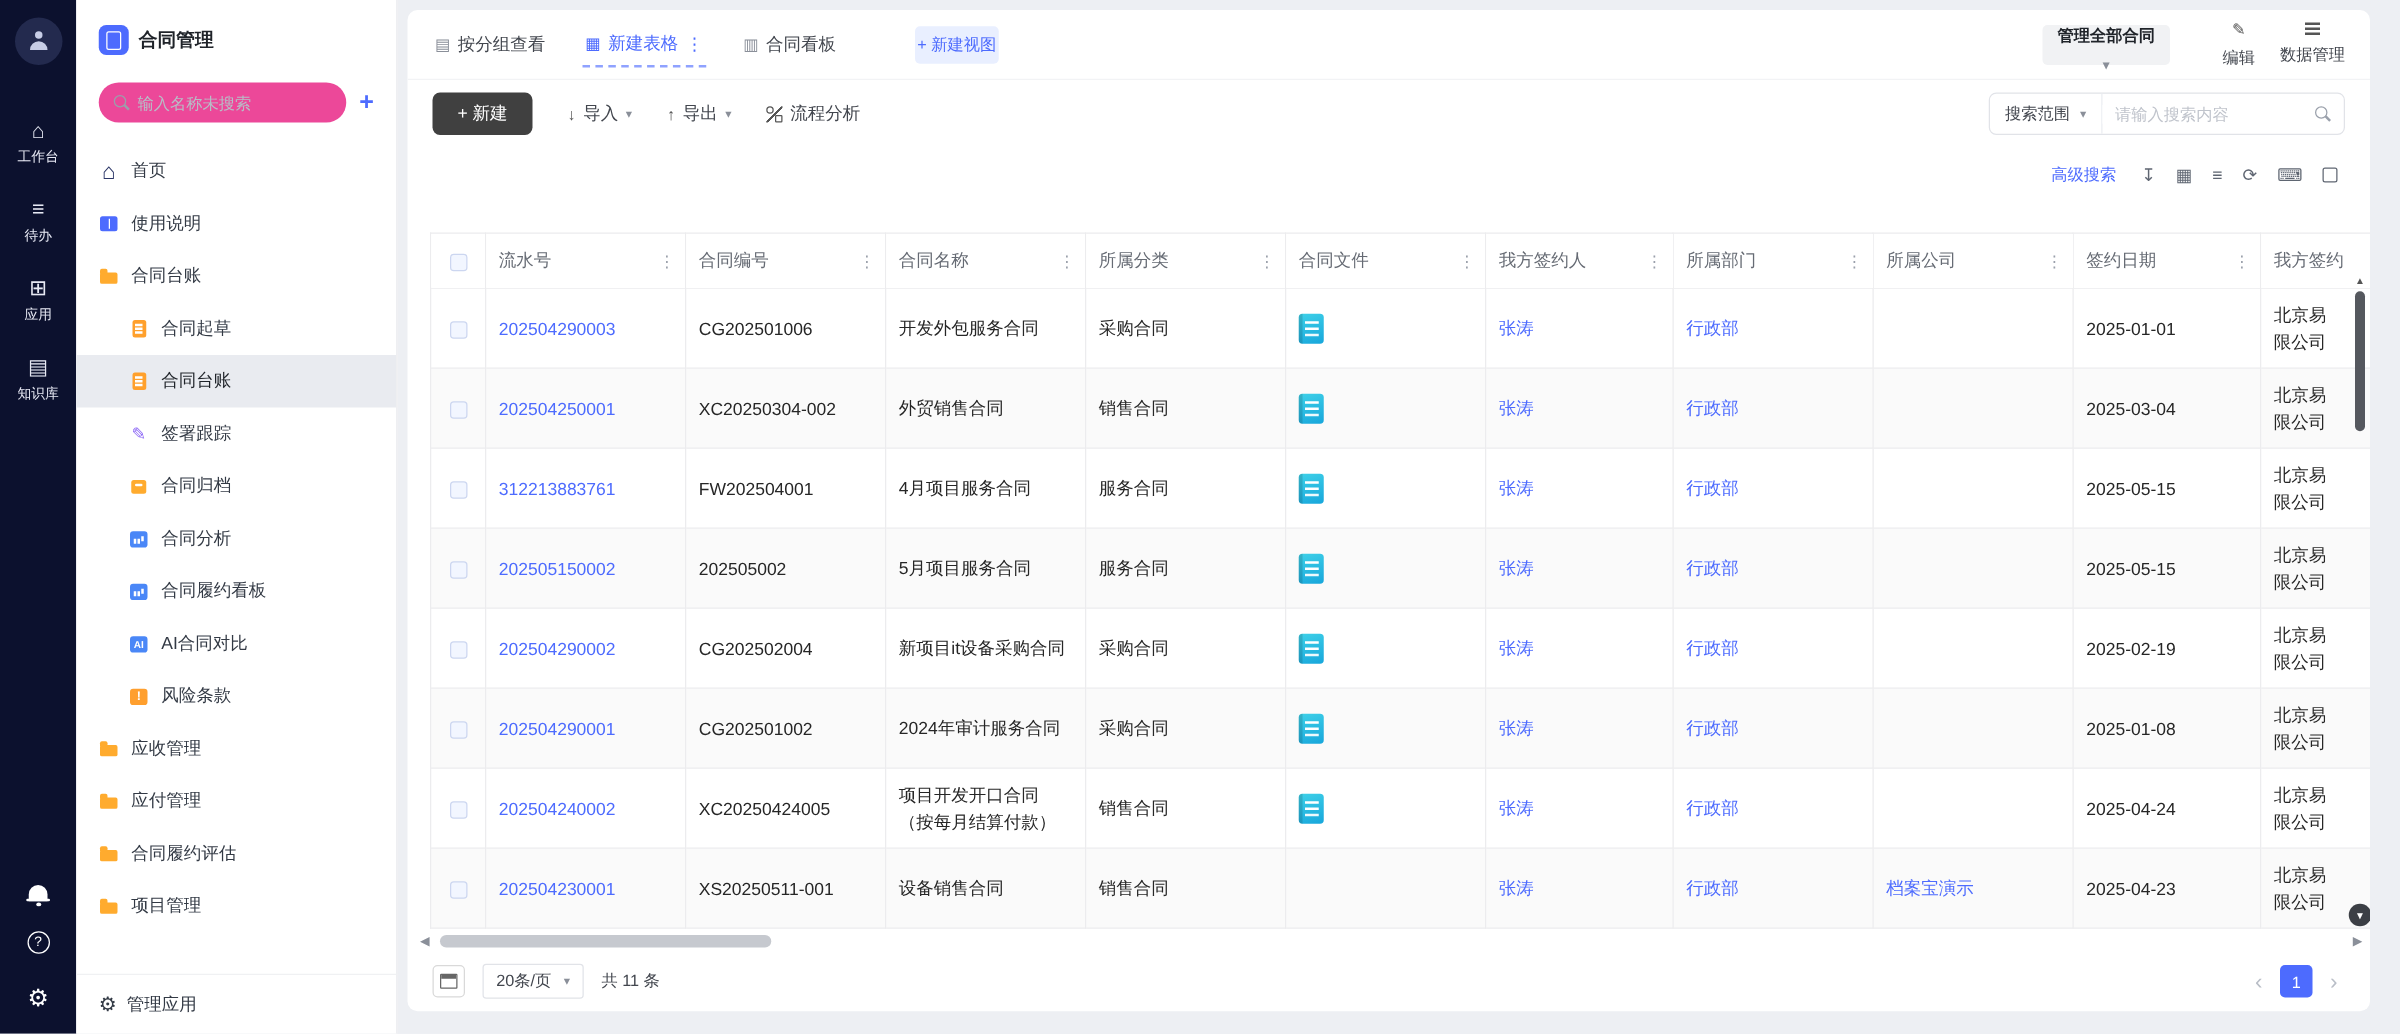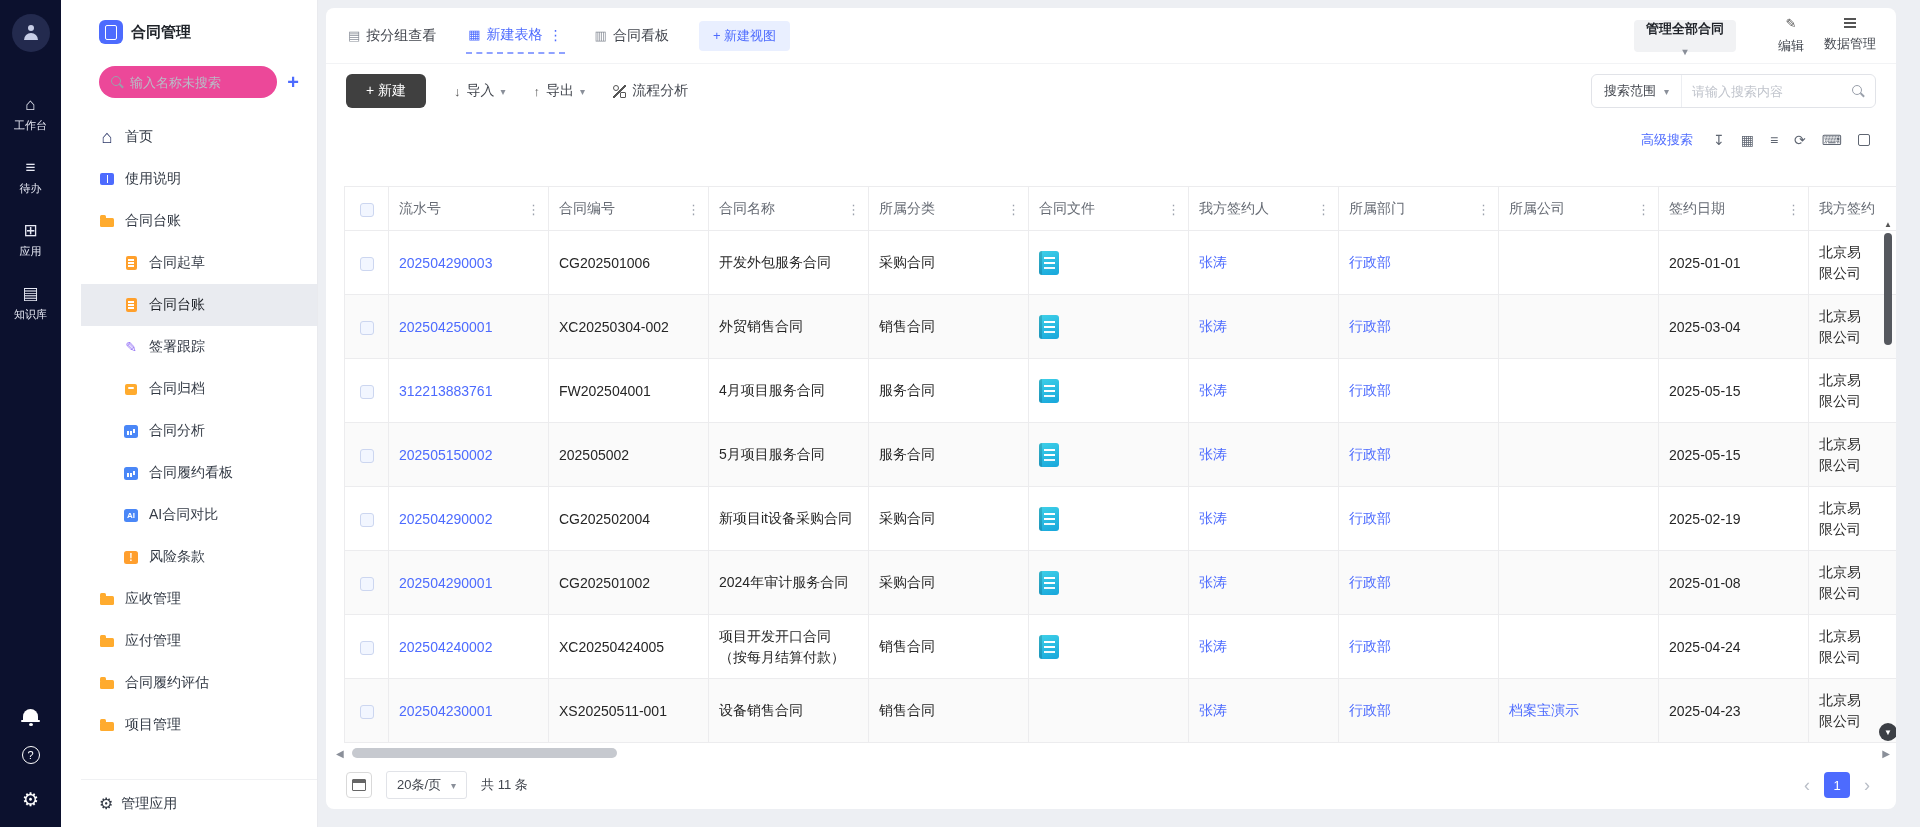--- a/index.html
+++ b/index.html
@@ -24,21 +24,21 @@
   .rail-bottom { margin-top:auto; margin-bottom:16px; display:flex; flex-direction:column; gap:24px; align-items:center; }
   .bell { width:15px; height:13px; background:#fff; border-radius:8px 8px 0 0; position:relative; cursor:pointer; }
   .bell::before { content:''; position:absolute; left:-2px; bottom:0; width:19px; height:2px; background:#fff; border-radius:1px; }
   .bell::after { content:''; position:absolute; left:5.5px; bottom:-4px; width:4px; height:3px; border-radius:50%; background:#fff; }
   .help { width:18px; height:18px; border:1.5px solid #fff; border-radius:50%; color:#fff; font-size:11px; display:flex; align-items:center; justify-content:center; cursor:pointer; }
   .help::before { content:'?'; }
   .gear-w { color:#fff; font-size:19px; cursor:pointer; }
   .gear-w::before { content:'⚙'; }
 
   
-  .sidebar { width:257px; background:#fff; border-right:1px solid #e9eaee; display:flex; flex-direction:column; flex:none;padding-left:20px; }
+  .sidebar { width:257px; background:#fff; border-right:1px solid #e9eaee; display:flex; flex-direction:column; flex:none; }
   .sb-head { display:flex; align-items:center; gap:8px; padding:20px 18px 14px; }
   .app-logo { width:24px; height:24px; border-radius:6px; background:#4d6bfe; display:flex; align-items:center; justify-content:center; flex:none; }
   .app-logo::before { content:''; width:10px; height:13px; border:1.5px solid #fff; border-radius:2px; }
   .app-title { font-size:15px; font-weight:bold; color:#1f2329; }
   .sb-search { display:flex; align-items:center; gap:10px; padding:8px 18px 14px; }
   .search-box { flex:1; height:32px; background:#ec4899; border-radius:16px; display:flex; align-items:center; padding:0 12px; gap:6px; }
   .ic-search { width:13px; height:13px; position:relative; flex:none; }
   .ic-search::before { content:''; position:absolute; width:8px; height:8px; border:1.5px solid #9aa0ab; border-radius:50%; left:0; top:0; }
   .ic-search::after { content:''; position:absolute; width:5px; height:1.5px; background:#9aa0ab; transform:rotate(45deg); left:7.5px; top:9.5px; }
   .search-box input { border:none; outline:none; background:transparent; font-size:13px; width:100%; color:#333; font-family:"Liberation Sans", sans-serif; }
@@ -76,21 +76,21 @@
 
   .tabs-row { height:56px; display:flex; align-items:center; padding:0 20px; border-bottom:1px solid #f2f3f5; flex:none; }
   .tab { display:flex; align-items:center; gap:6px; font-size:14px; color:#42464e; cursor:pointer; padding:8px 2px; margin-right:28px;text-align:right; }
   .tab .tic { font-size:13px; color:#8a8f99; }
   .gi-group::before { content:'▤'; }
   .gi-table::before { content:'▦'; }
   .gi-board::before { content:'▥'; }
   .tab.active { color:#4d6bfe; border-bottom:2px dashed #8fa2ff; }
   .tab.active .tic { color:#4d6bfe; }
   .tab-menu { color:#4d6bfe; font-size:14px; }
-  .new-view { background:#e9efff; color:#4d6bfe; font-size:13px; border-radius:4px; height:30px; display:flex; align-items:center; padding:0 14px; cursor:pointer; }
+  .new-view { background:#e9efff; color:#4d6bfe; font-size:13px; border-radius:4px; height:30px; display:flex; align-items:center; padding:0 2px; cursor:pointer;margin-left:33px; }
   .scope-btn { background:#f1f2f4; border-radius:4px; height:32px; display:flex; align-items:center; gap:8px; padding:0 12px; font-size:13px; font-weight:bold; color:#1f2329; cursor:pointer; margin-right:22px;flex-direction:column; }
   .chev { font-size:10px; color:#8a8f99; }
   .chev::before { content:'▾'; }
   .h-act { display:flex; align-items:center; gap:6px; font-size:13px; color:#42464e; cursor:pointer; margin-left:20px;flex-direction:column; }
   .pencil::before { content:'✎'; font-size:13px; color:#555; }
   .db-ic { width:12px; height:11px; position:relative; }
   .db-ic::before { content:''; position:absolute; left:0; top:0; width:12px; height:2px; background:#555; box-shadow:0 4px 0 #555, 0 8px 0 #555; }
 
   .toolbar-row { height:54px; display:flex; align-items:center; padding:0 20px; flex:none; }
   .btn-new { background:#404040; color:#fff; border:none; border-radius:6px; height:34px; padding:0 20px; font-size:14px; cursor:pointer; font-family:"Liberation Sans", sans-serif; }

